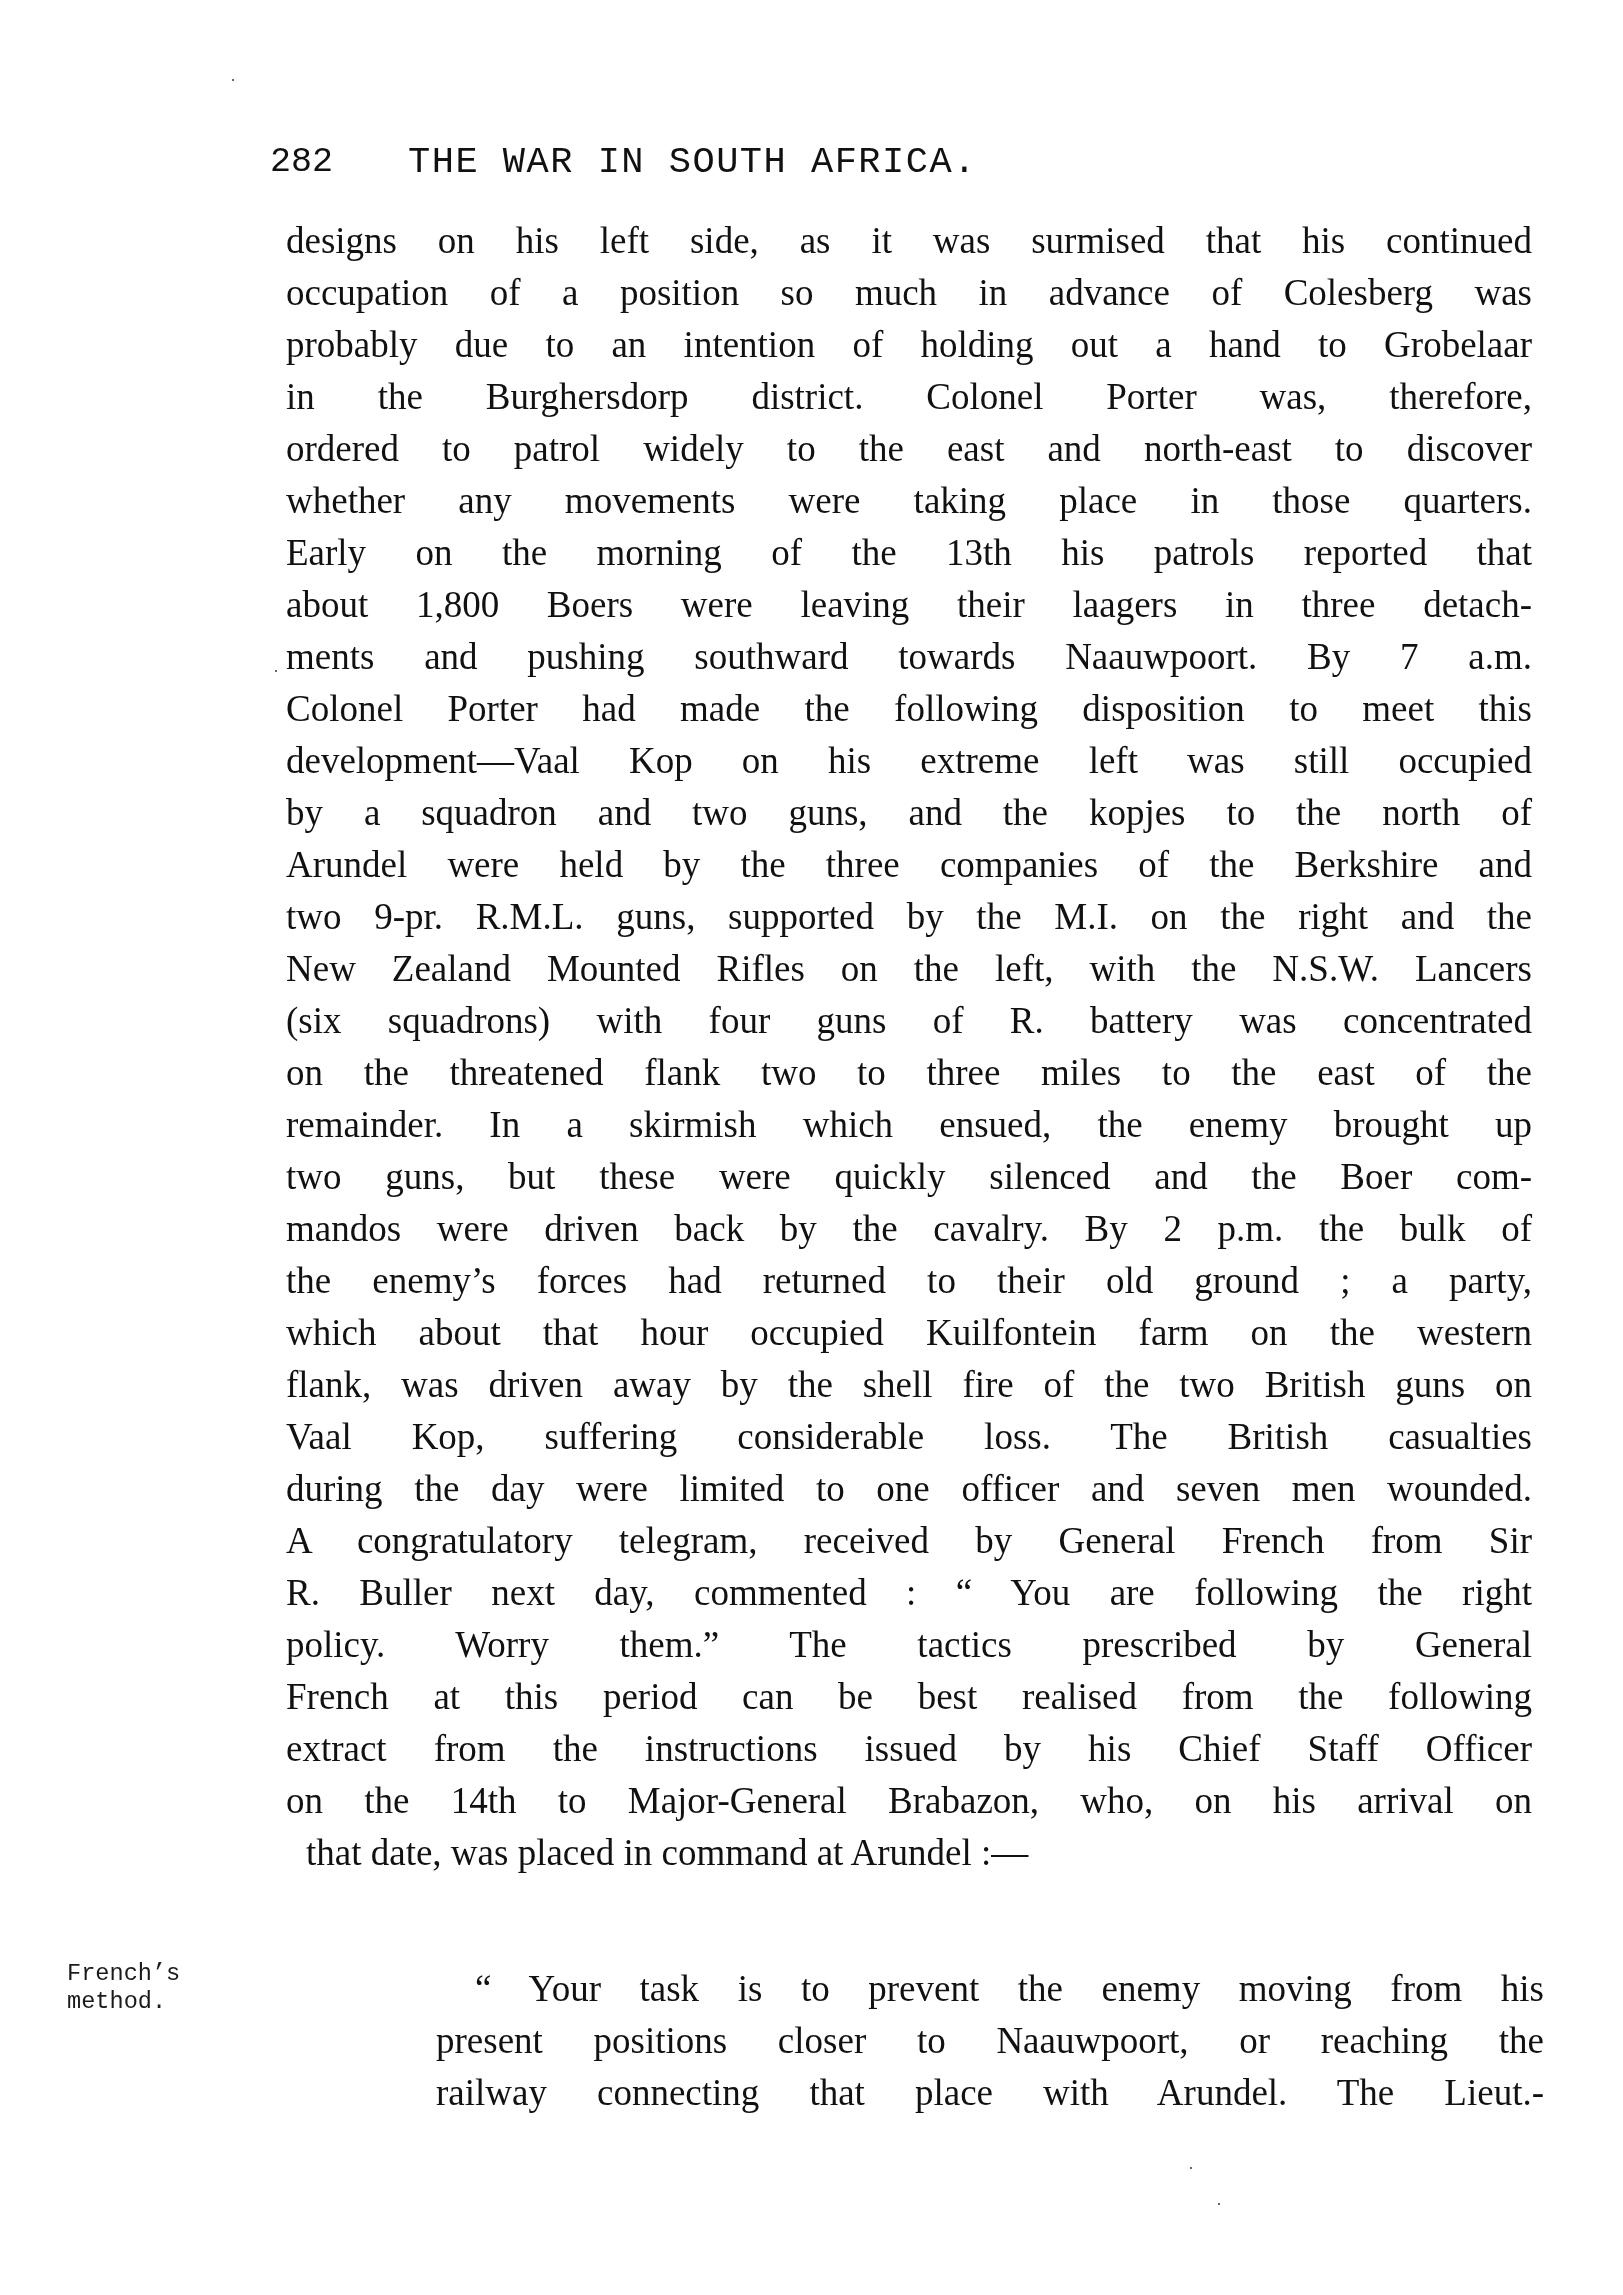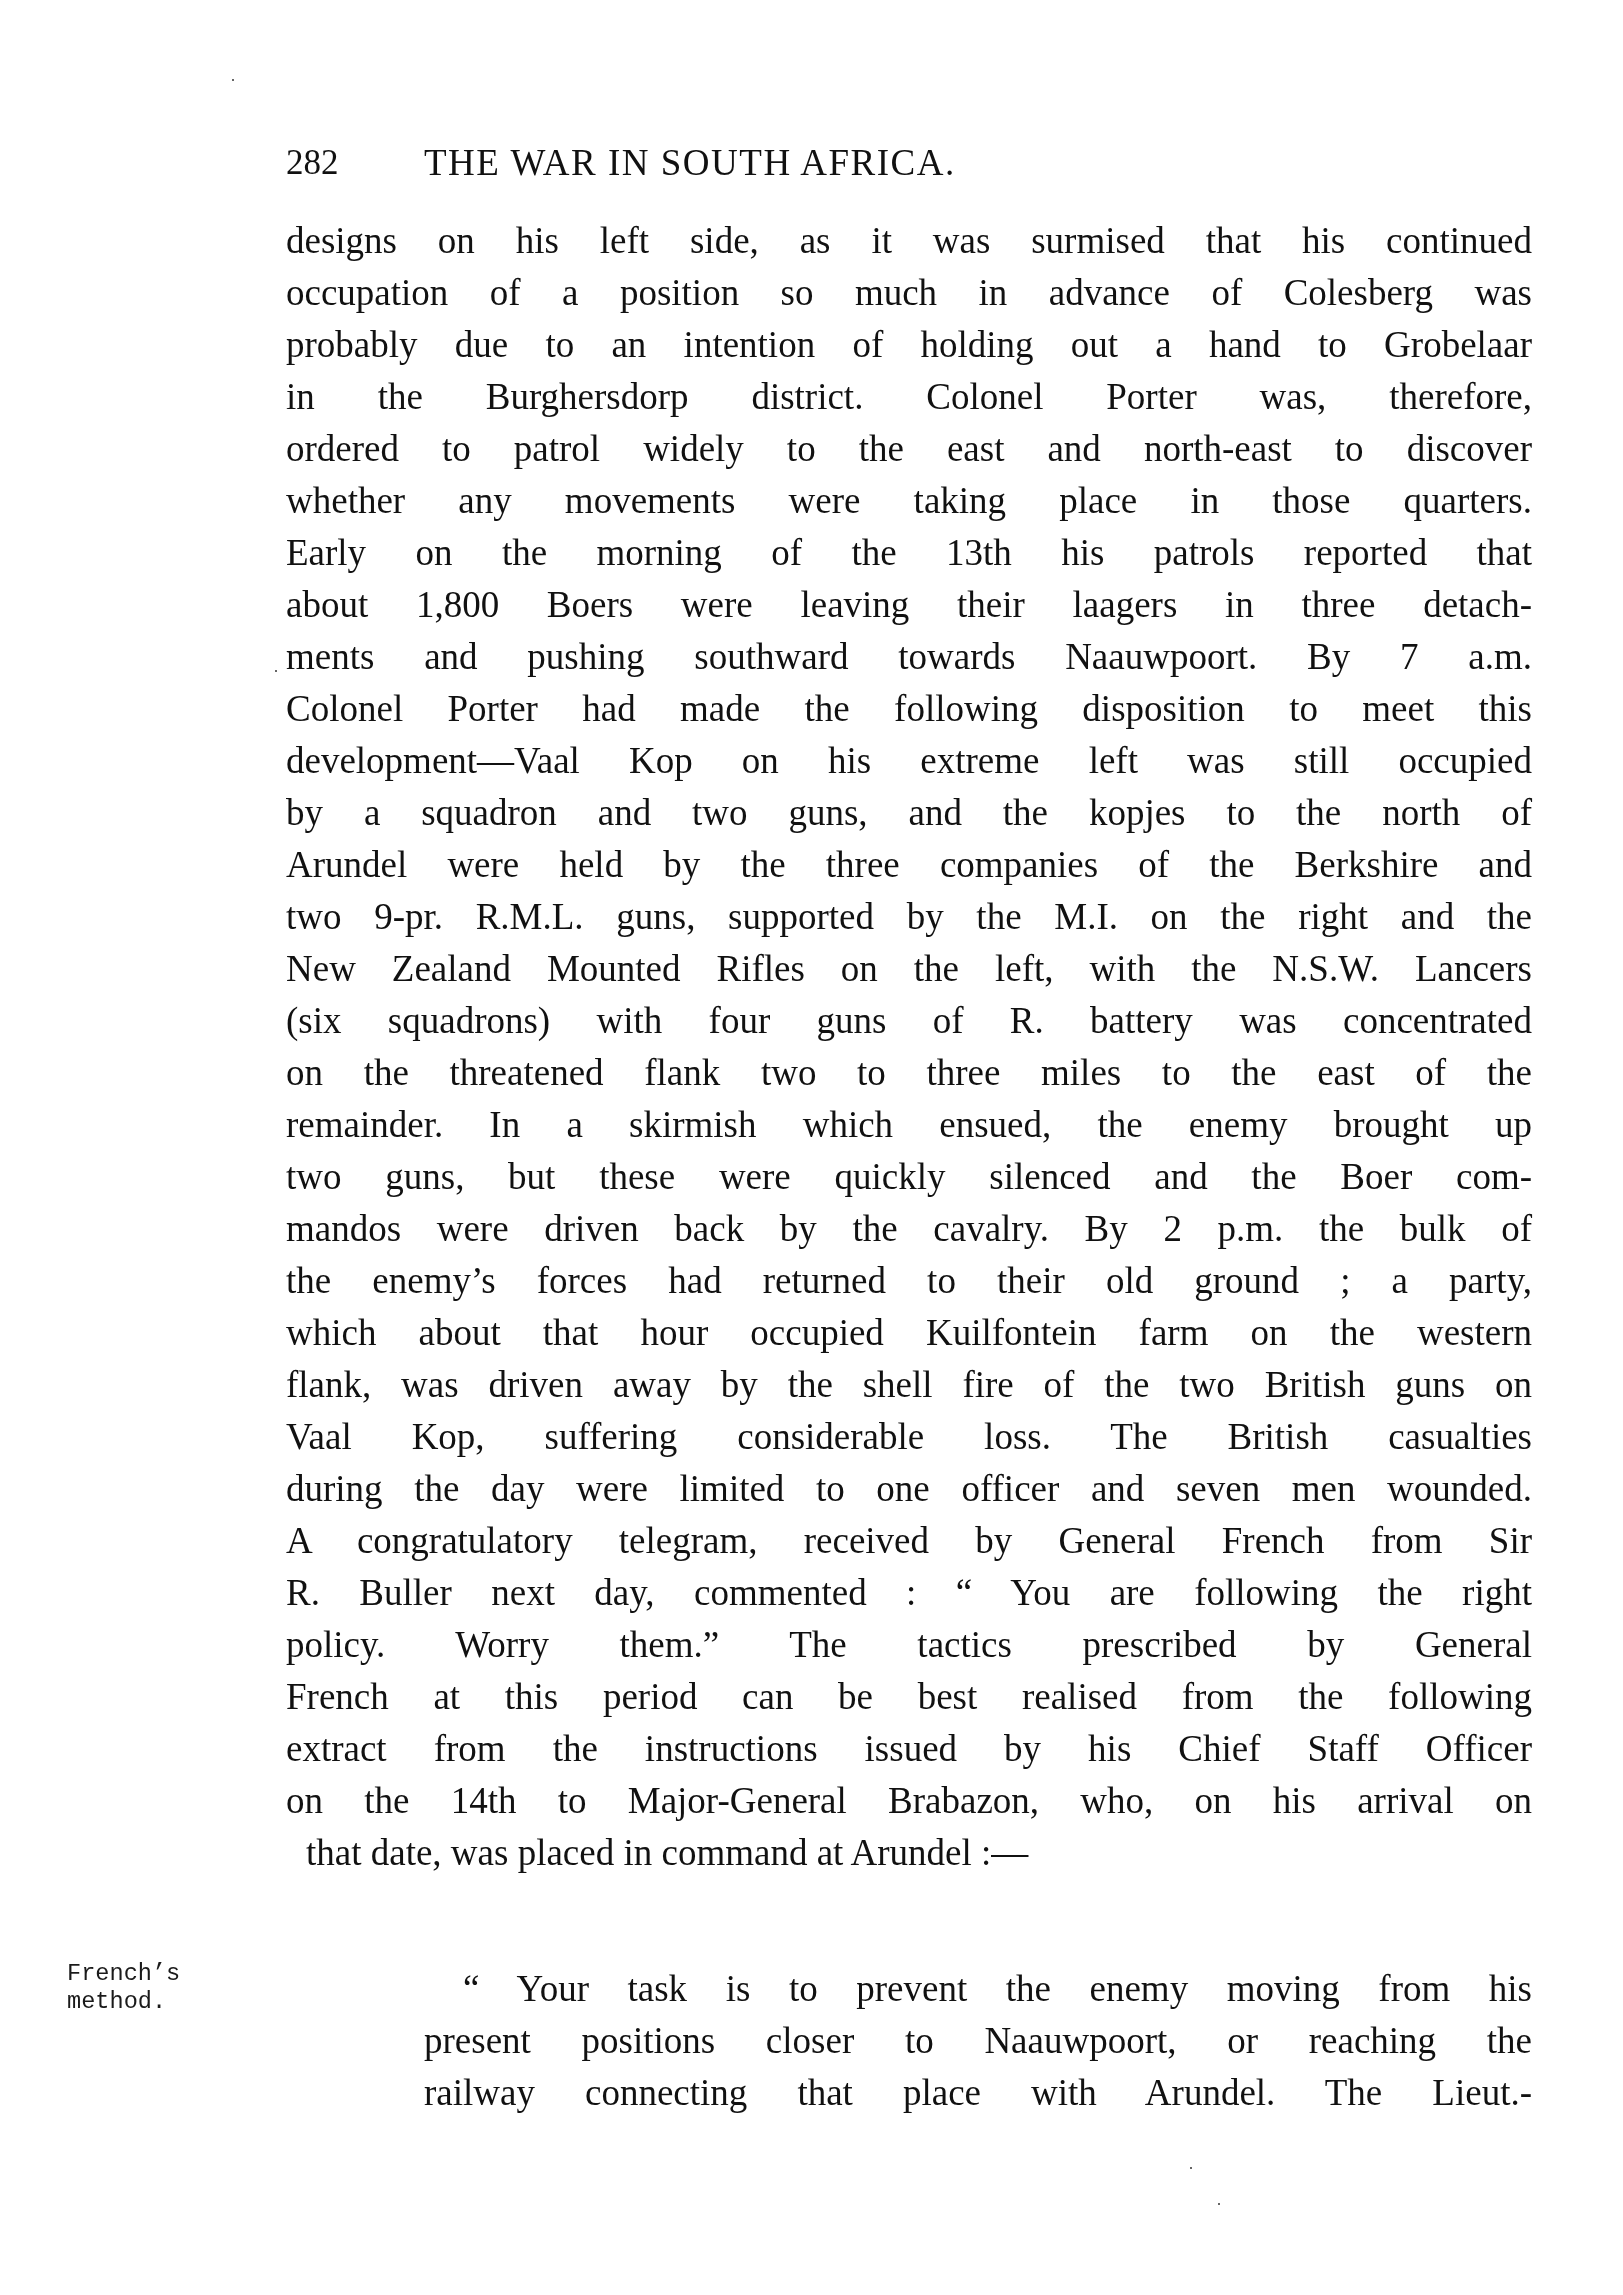--- a/index.html
+++ b/index.html
@@ -17,23 +17,24 @@
     }
     .page {
       position: absolute;
       left: 0; top: 0;
       width: 1623px;
       height: 2295px;
     }
     .running-head {
       position: absolute;
       top: 138px;
-      left: 286px;
+      left: 270px;
       width: 1246px;
       height: 49px;
+      font-family: Liberation Mono, monospace;
     }
     .page-number {
       position: absolute;
       left: 0;
       top: 0;
       font-size: 35px;
       line-height: 49px;
     }
     .running-title {
       position: absolute;
@@ -68,21 +69,21 @@
       position: absolute;
       left: 67px;
       top: 1960px;
       font-size: 23.6px;
       line-height: 27.6px;
       color: #1a1a1a;
     }
     .side-note span { display: block; font-family: Liberation Mono, monospace; }
     .quote-block {
       position: absolute;
-      left: 424px;
+      left: 436px;
       top: 1963px;
       width: 1108px;
     }
     .quote-block .line.first {
       padding-left: 39px;
     }
     .speck {
       position: absolute;
       background: #333;
       width: 2px;

